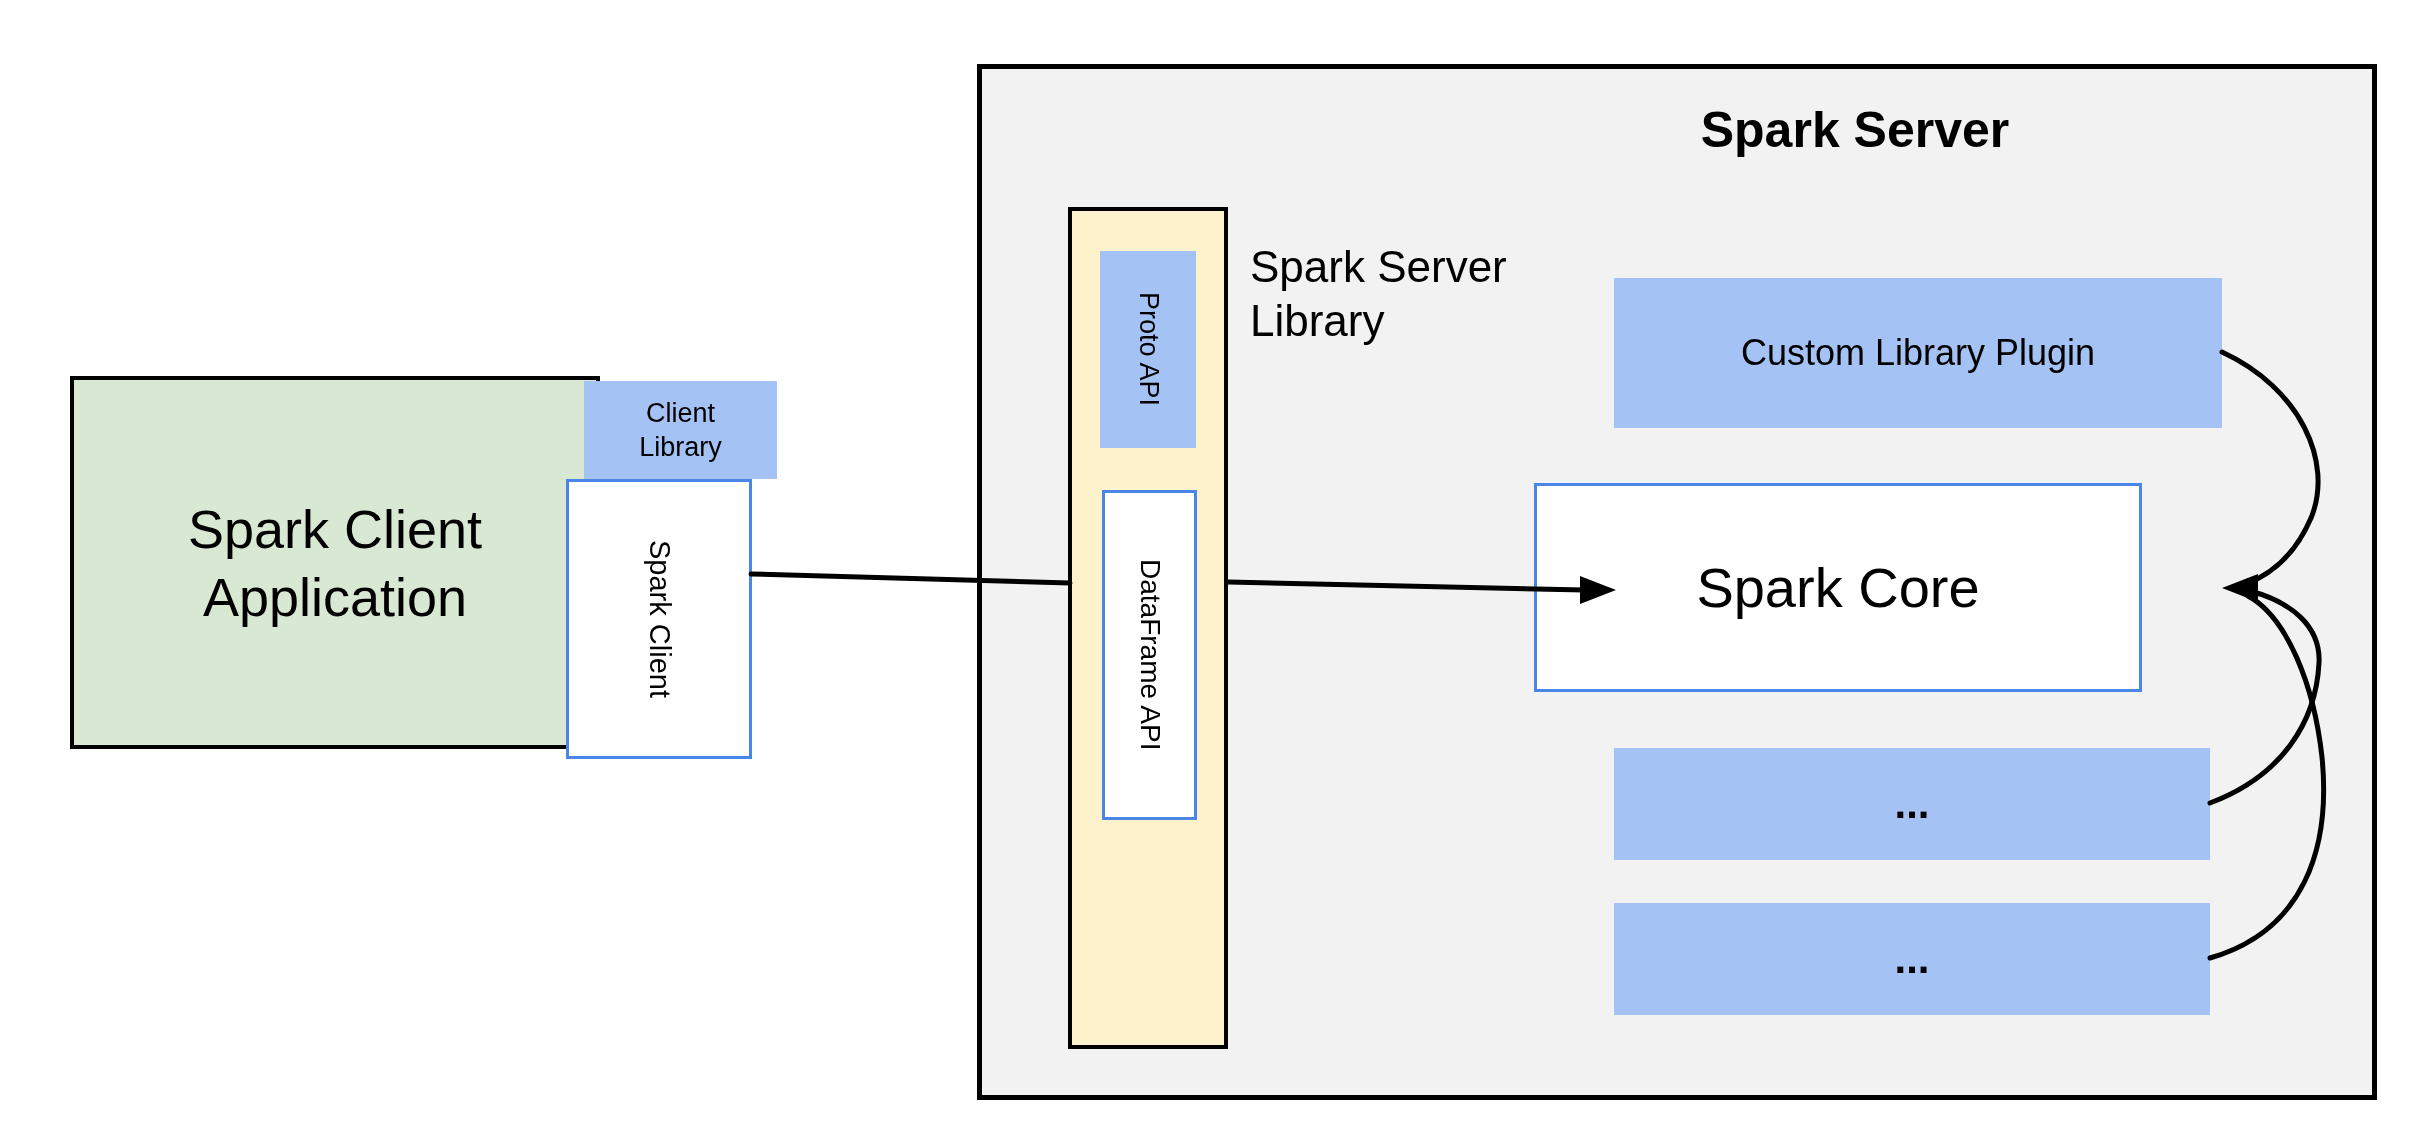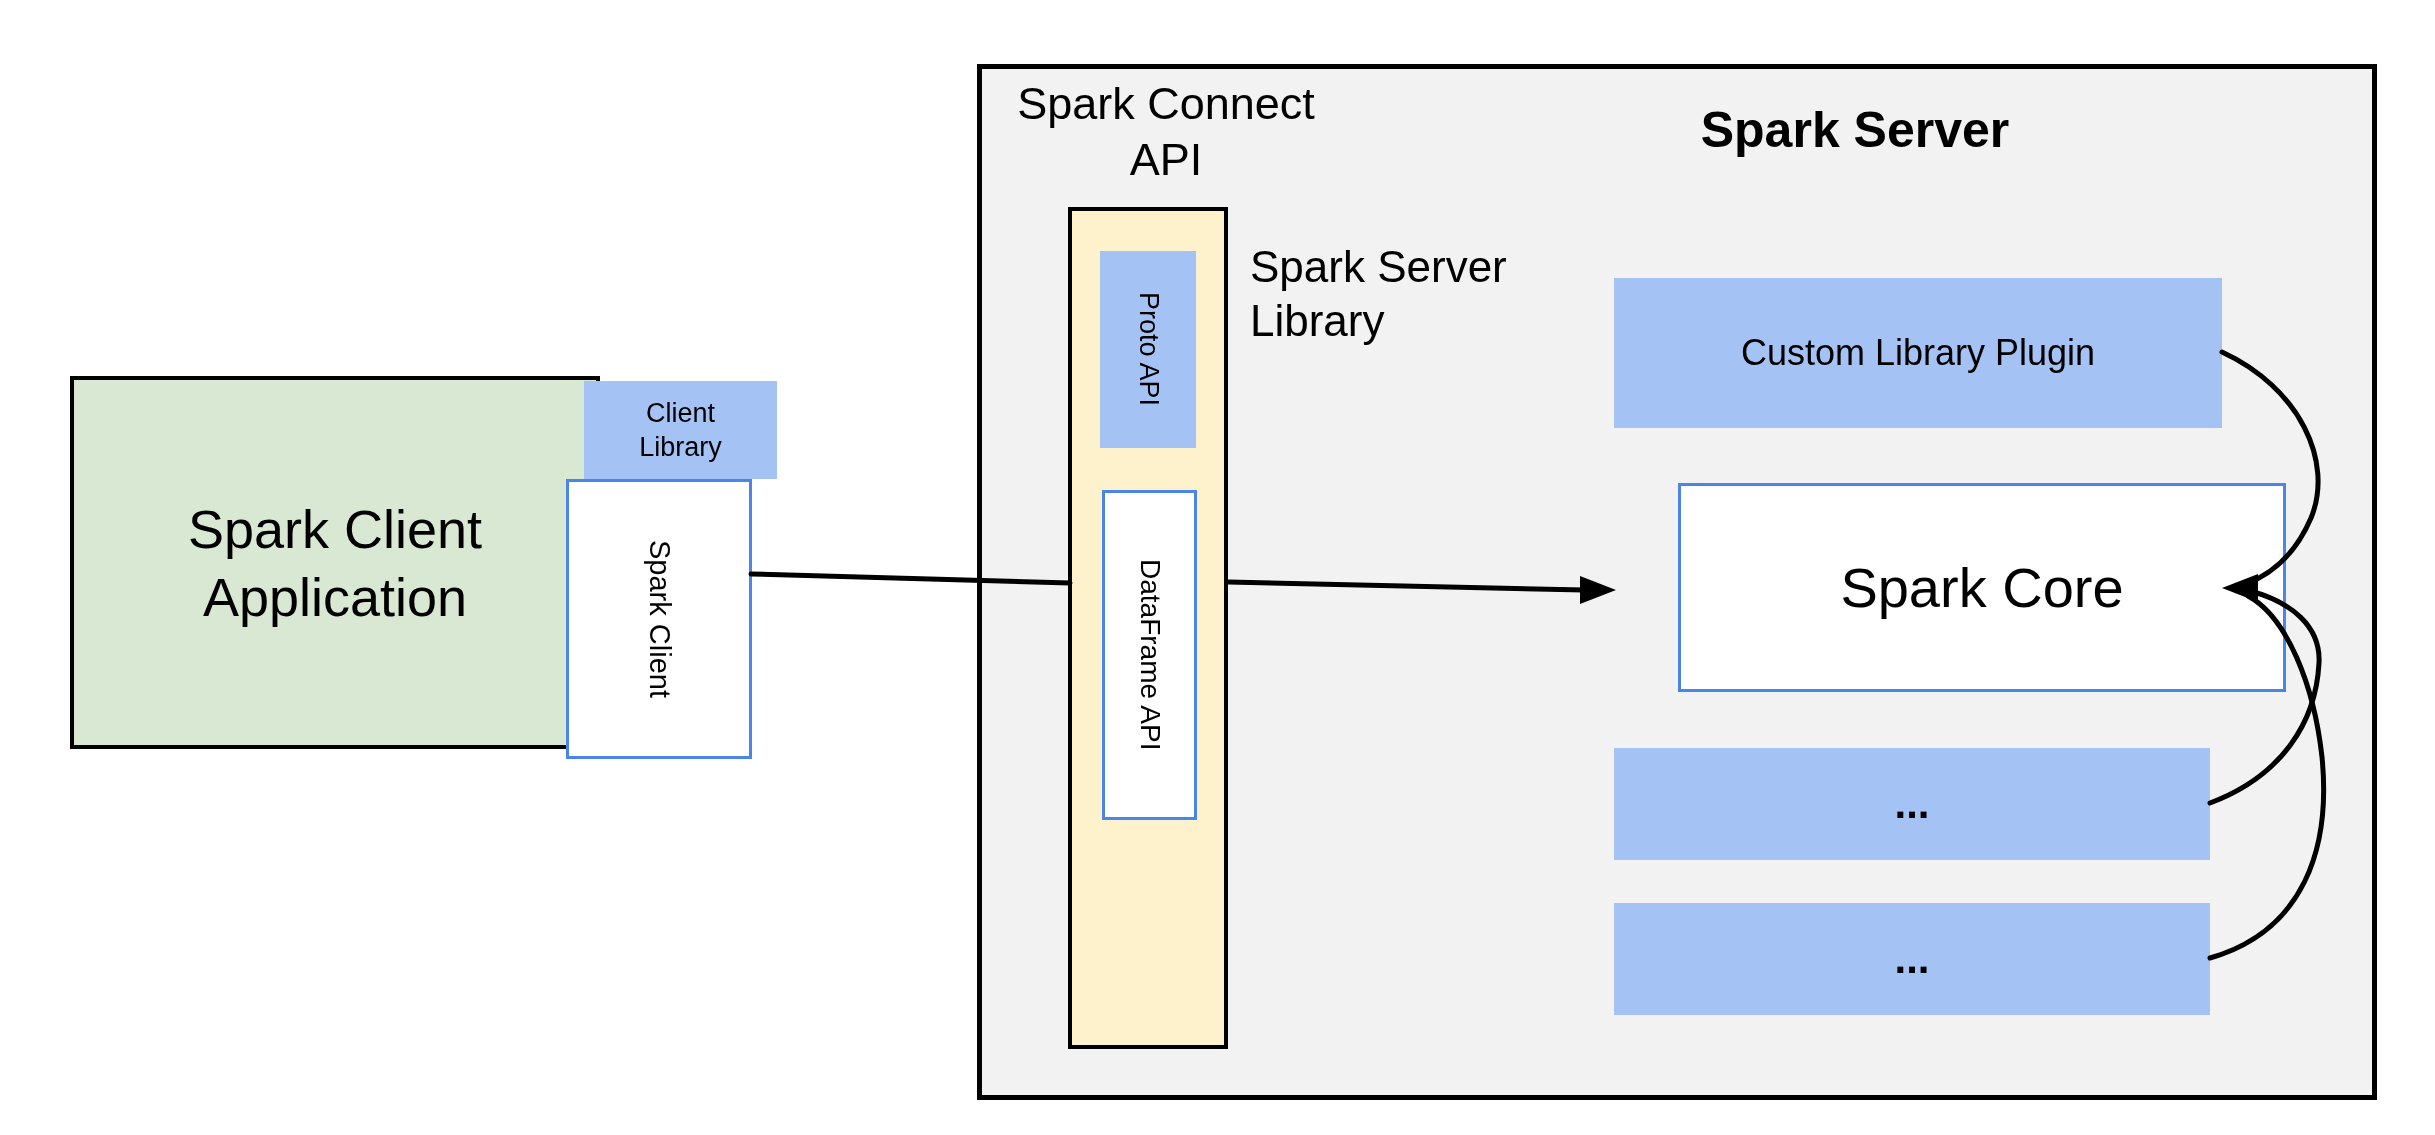--- a/index.html
+++ b/index.html
@@ -21,21 +21,21 @@
 
   
   .proto-box{left:1100px;top:251px;width:96px;height:197px;background:#a4c2f4;z-index:3;}
   .dataframe-box{left:1102px;top:490px;width:95px;height:330px;background:#fff;border:3px solid #4a86e8;z-index:3;}
   .connect-label{left:990px;top:76px;width:352px;z-index:3;font-size:45px;line-height:56px;text-align:center;}
   .library-label{left:1250px;top:240px;width:330px;z-index:3;font-size:44px;line-height:54px;text-align:left;}
 
   
   .server-title{left:1655px;top:102px;width:400px;z-index:3;font-size:50px;line-height:56px;font-weight:bold;text-align:center;}
   .plugin-box{left:1614px;top:278px;width:608px;height:150px;background:#a4c2f4;z-index:3;font-size:36px;}
-  .core-box{left:1678px;top:483px;width:608px;height:209px;background:#fff;border:3px solid #4a86e8;z-index:3;font-size:56px;}
+  .core-box{left:1534px;top:483px;width:608px;height:209px;background:#fff;border:3px solid #4a86e8;z-index:3;font-size:56px;}
   .more-box{left:1614px;width:596px;height:112px;background:#a4c2f4;z-index:3;font-size:42px;font-weight:bold;}
   .more-1{top:748px;}
   .more-2{top:903px;}
 
   
   .vtext{writing-mode:vertical-rl;white-space:nowrap;}
   .vt-client{font-size:29px;}
   .vt-proto{font-size:27px;}
   .vt-df{font-size:28px;}
 
@@ -61,24 +61,20 @@
     <div class="package-label">
       <div>Client</div>
       <div>Library</div>
     </div>
   </div>
 
   <div class="abs client-box center">
     <span class="vtext vt-client">Spark Client</span>
   </div>
 
-  <div class="abs connect-label">
-    <div>Spark Connect</div>
-    <div>API</div>
-  </div>
 
   <div class="abs yellow-box"></div>
 
   <div class="abs proto-box center">
     <span class="vtext vt-proto">Proto API</span>
   </div>
 
   <div class="abs dataframe-box center">
     <span class="vtext vt-df">DataFrame API</span>
   </div>

